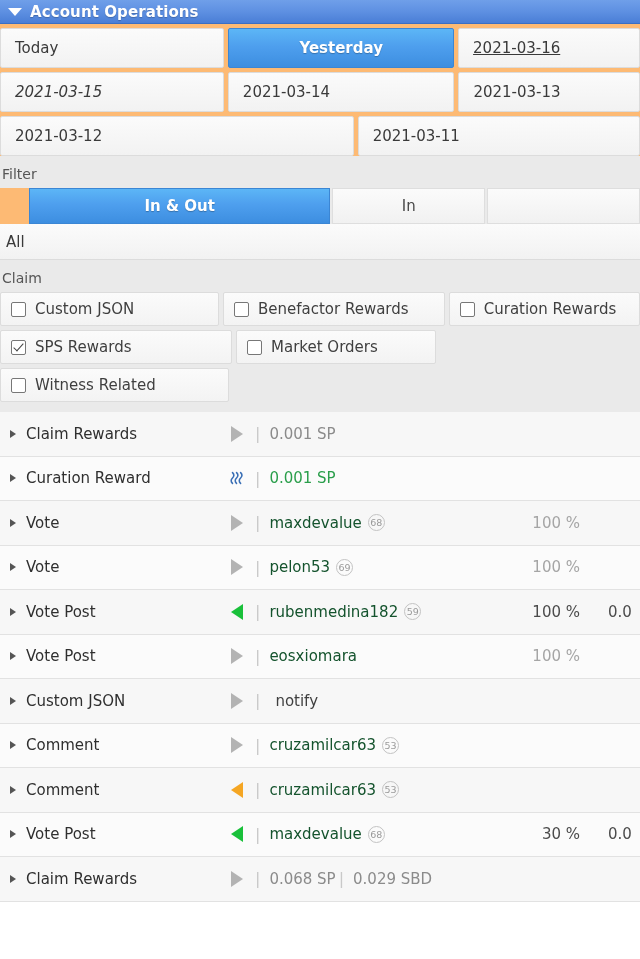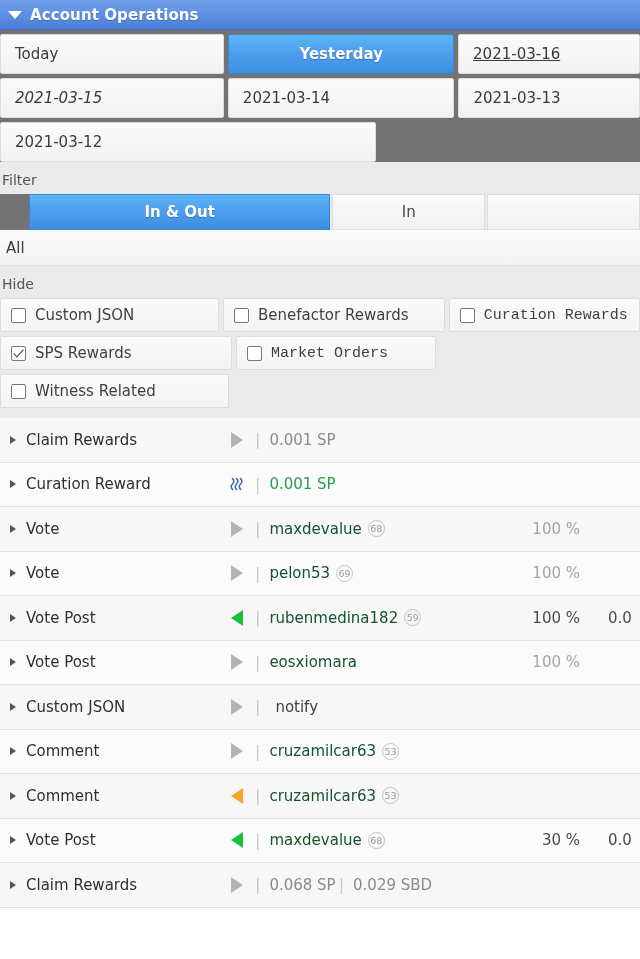--- a/index.html
+++ b/index.html
@@ -6,21 +6,21 @@
   html, body {
     width: 640px; height: 959px;
     font-family: "DejaVu Sans", "Liberation Sans", sans-serif;
     background: #ffffff;
     overflow: hidden;
   }
   #app { width: 640px; height: 959px; position: relative; overflow: hidden; background:#fff; }
 
   
   .titlebar {
-    height: 30px;
+    height: 24px;
     background: linear-gradient(to bottom, #6f9fe9 0%, #5e90e2 50%, #4a7ed6 100%);
     border-bottom: 1px solid #3a6fc4;
     display: flex; align-items: center;
     padding-left: 8px;
     color: #fff;
   }
   .caret-down {
     width: 0; height: 0;
     border-left: 7px solid transparent;
     border-right: 7px solid transparent;
@@ -28,21 +28,21 @@
     margin-right: 8px;
     flex: none;
   }
   .titlebar-text {
     font-size: 15px; font-weight: bold; color:#fff;
     letter-spacing: .1px;
     text-shadow: 0 1px 1px rgba(0,0,0,.22);
   }
 
   
-  .panel { background: #737373; }
+  .panel { background: #fdba74; }
   .btnrow { display: flex; gap: 4px; padding: 4px 0 0 0; }
   .daybtn {
     height: 40px;
     display: flex; align-items: center;
     padding-left: 14px;
     font-size: 15px; color: #3a3a3a;
     background: linear-gradient(to bottom, #fbfbfb 0%, #f2f2f2 100%);
     border: 1px solid #dcdcdc;
     border-radius: 2px;
     white-space: nowrap;
@@ -103,21 +103,21 @@
   .cbitem {
     height: 34px; display:flex; align-items:center;
     padding-left: 10px; gap: 9px;
     background: linear-gradient(to bottom, #fbfbfb 0%, #f3f3f3 100%);
     border: 1px solid #dcdcdc; border-radius: 2px;
     font-size: 15px; color:#3f3f3f;
     white-space: nowrap; overflow: hidden;
   }
   .cb-w1 { width: 229px; }
   .cb-w2 { width: 232px; }
-  .cb-w3 { width: 200px; font-family: Liberation Mono, monospace; }
+  .cb-w3 { width: 200px; }
   .box {
     width: 15px; height: 15px; flex: none;
     border: 1.5px solid #777; border-radius: 2px;
     background:#fff; position: relative;
   }
   .box.checked::after {
     content: "";
     position: absolute; left: 4px; top: 0px;
     width: 4px; height: 9px;
     border: solid #444; border-width: 0 1.8px 1.8px 0;
@@ -192,31 +192,32 @@
       <div class="daybtn d2 active">Yesterday</div>
       <div class="daybtn d3">2021-03-16</div>
     </div>
     <div class="btnrow r2">
       <div class="daybtn d1">2021-03-15</div>
       <div class="daybtn d2">2021-03-14</div>
       <div class="daybtn d3">2021-03-13</div>
     </div>
     <div class="btnrow r3">
       <div class="daybtn d1">2021-03-12</div>
+      <div class="daybtn d2">2021-03-11</div>
     </div>
 
     <div class="seclabel">Filter</div>
     <div class="filterrow">
       <div class="fbtn fb1 active">In &amp; Out</div>
       <div class="fbtn fb2">In</div>
       <div class="fbtn fb3"></div>
     </div>
     <div class="allrow">All</div>
 
-    <div class="seclabel">Hide</div>
+    <div class="seclabel">Claim</div>
     <div class="cbgrid">
       <div class="cbrow">
         <div class="cbitem cb-w1">
           <span class="box"></span>
           <span>Custom JSON</span>
         </div>
         <div class="cbitem cb-w2">
           <span class="box"></span>
           <span>Benefactor Rewards</span>
         </div>

